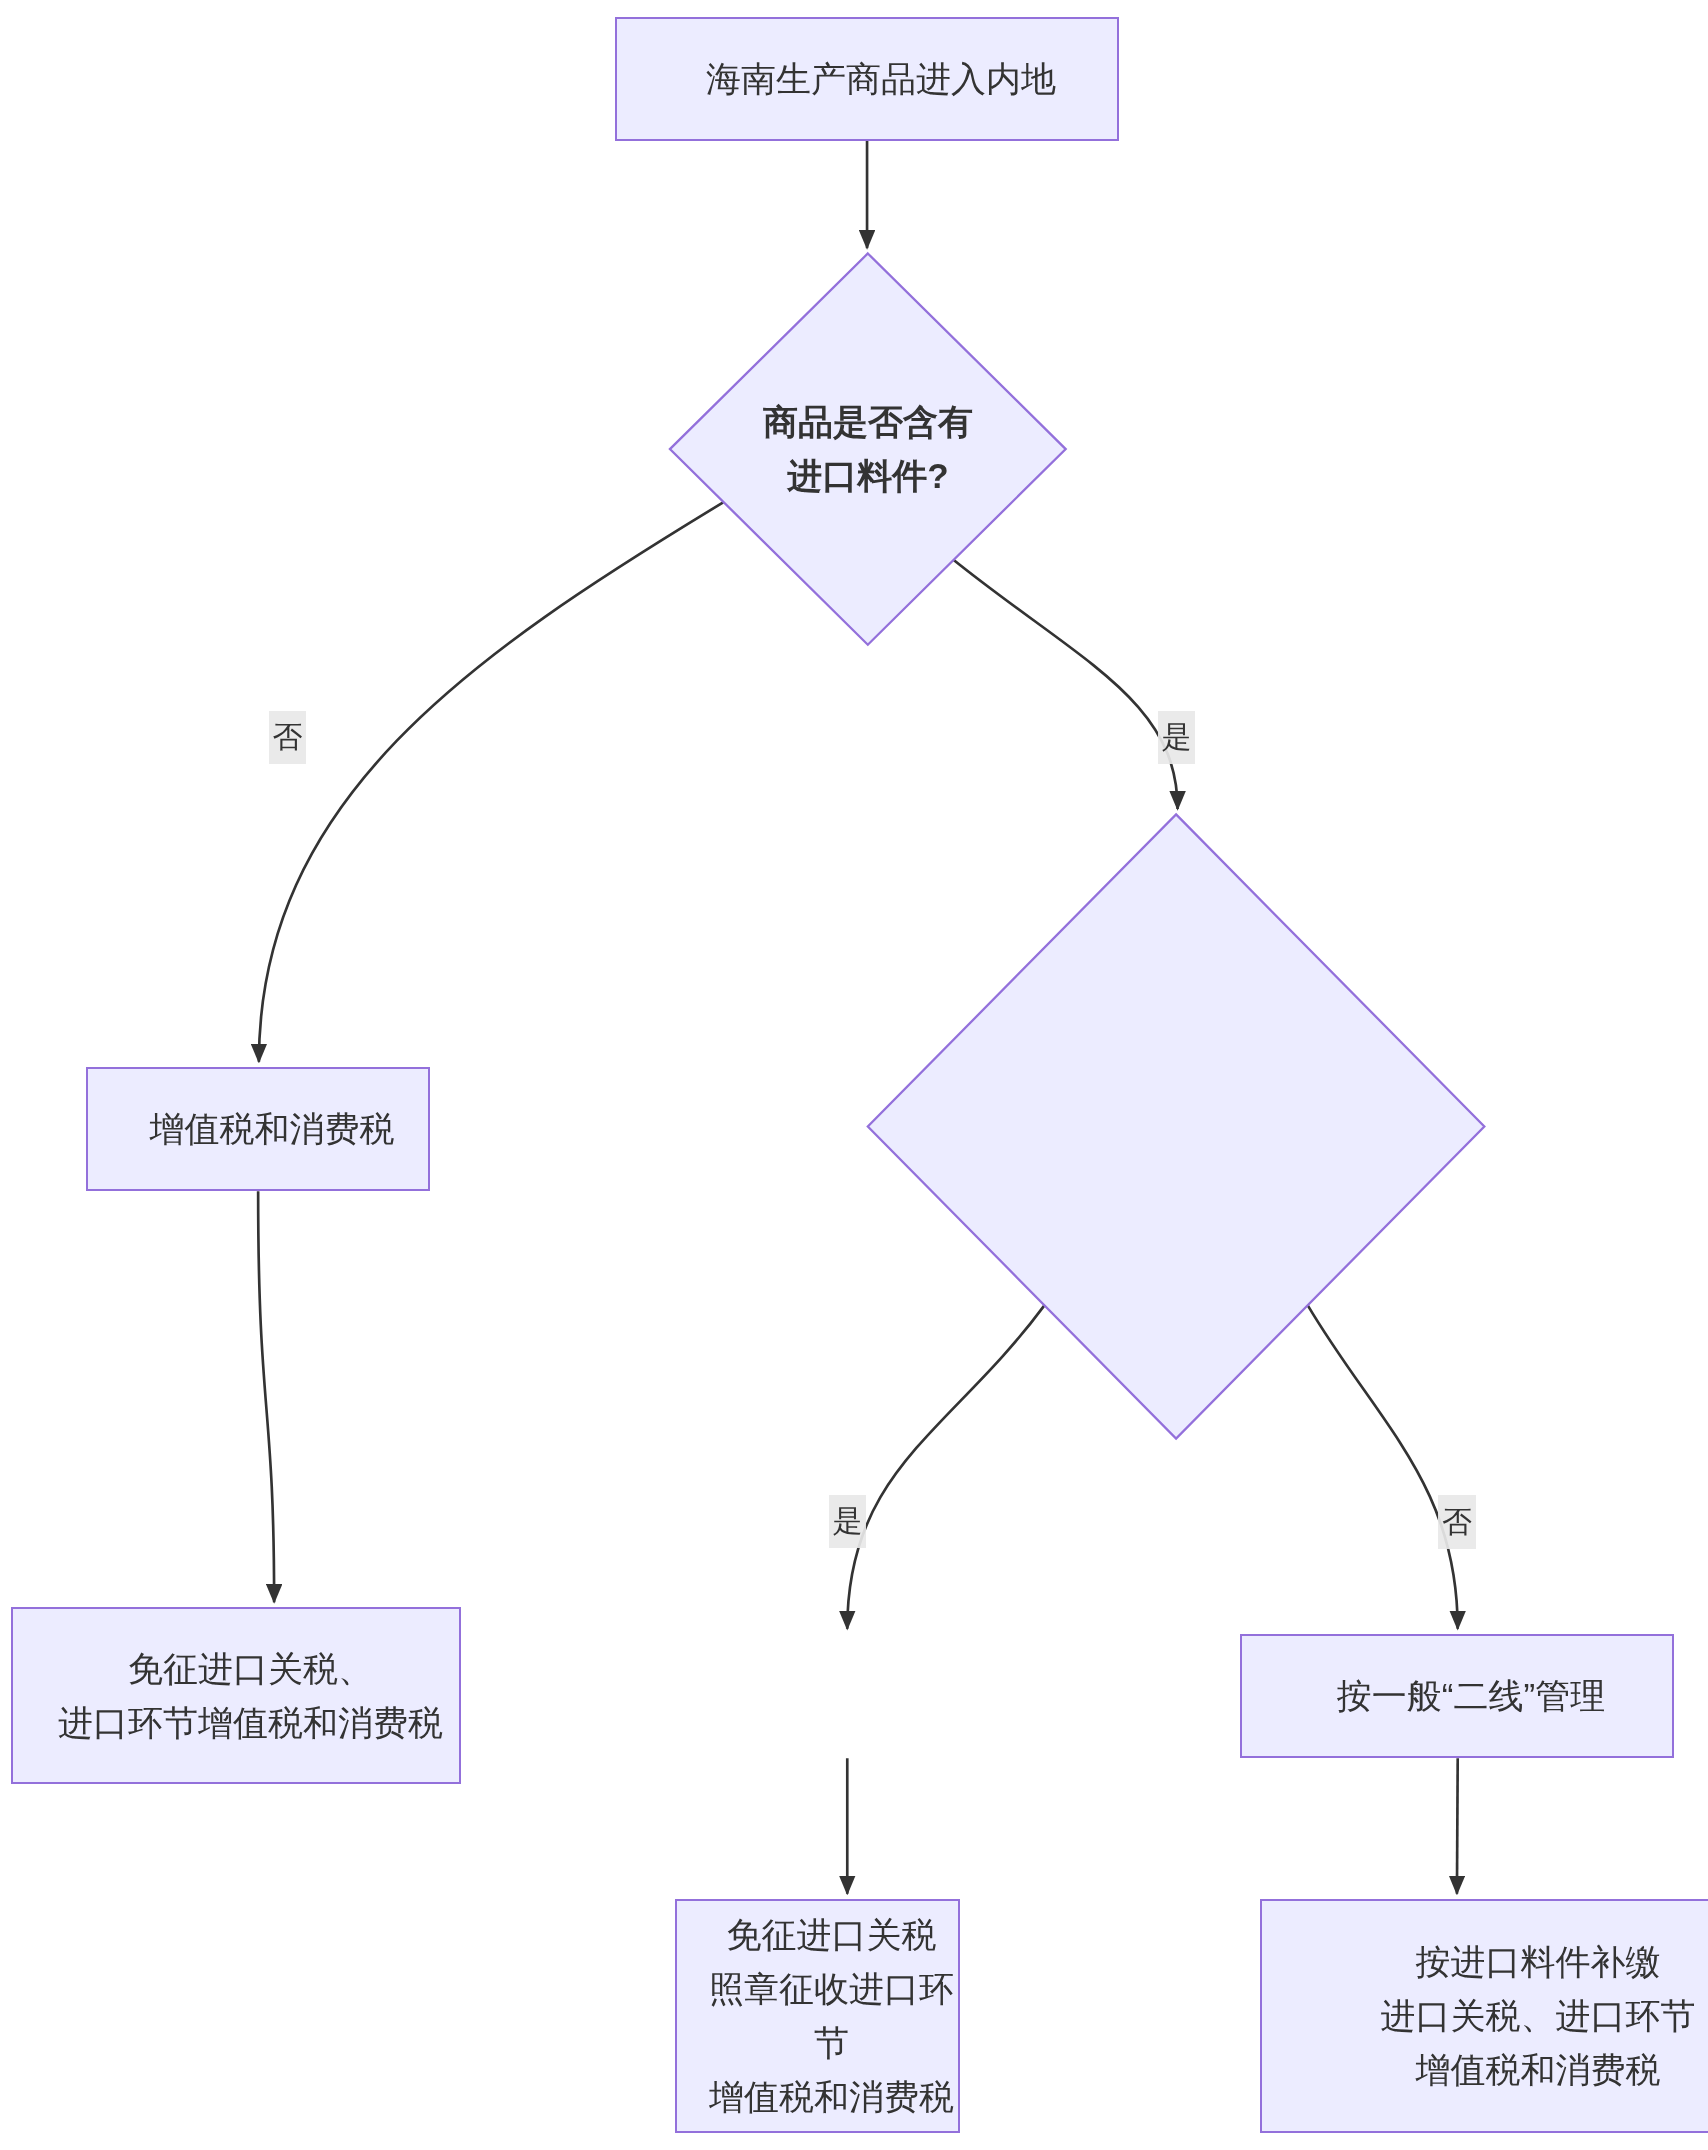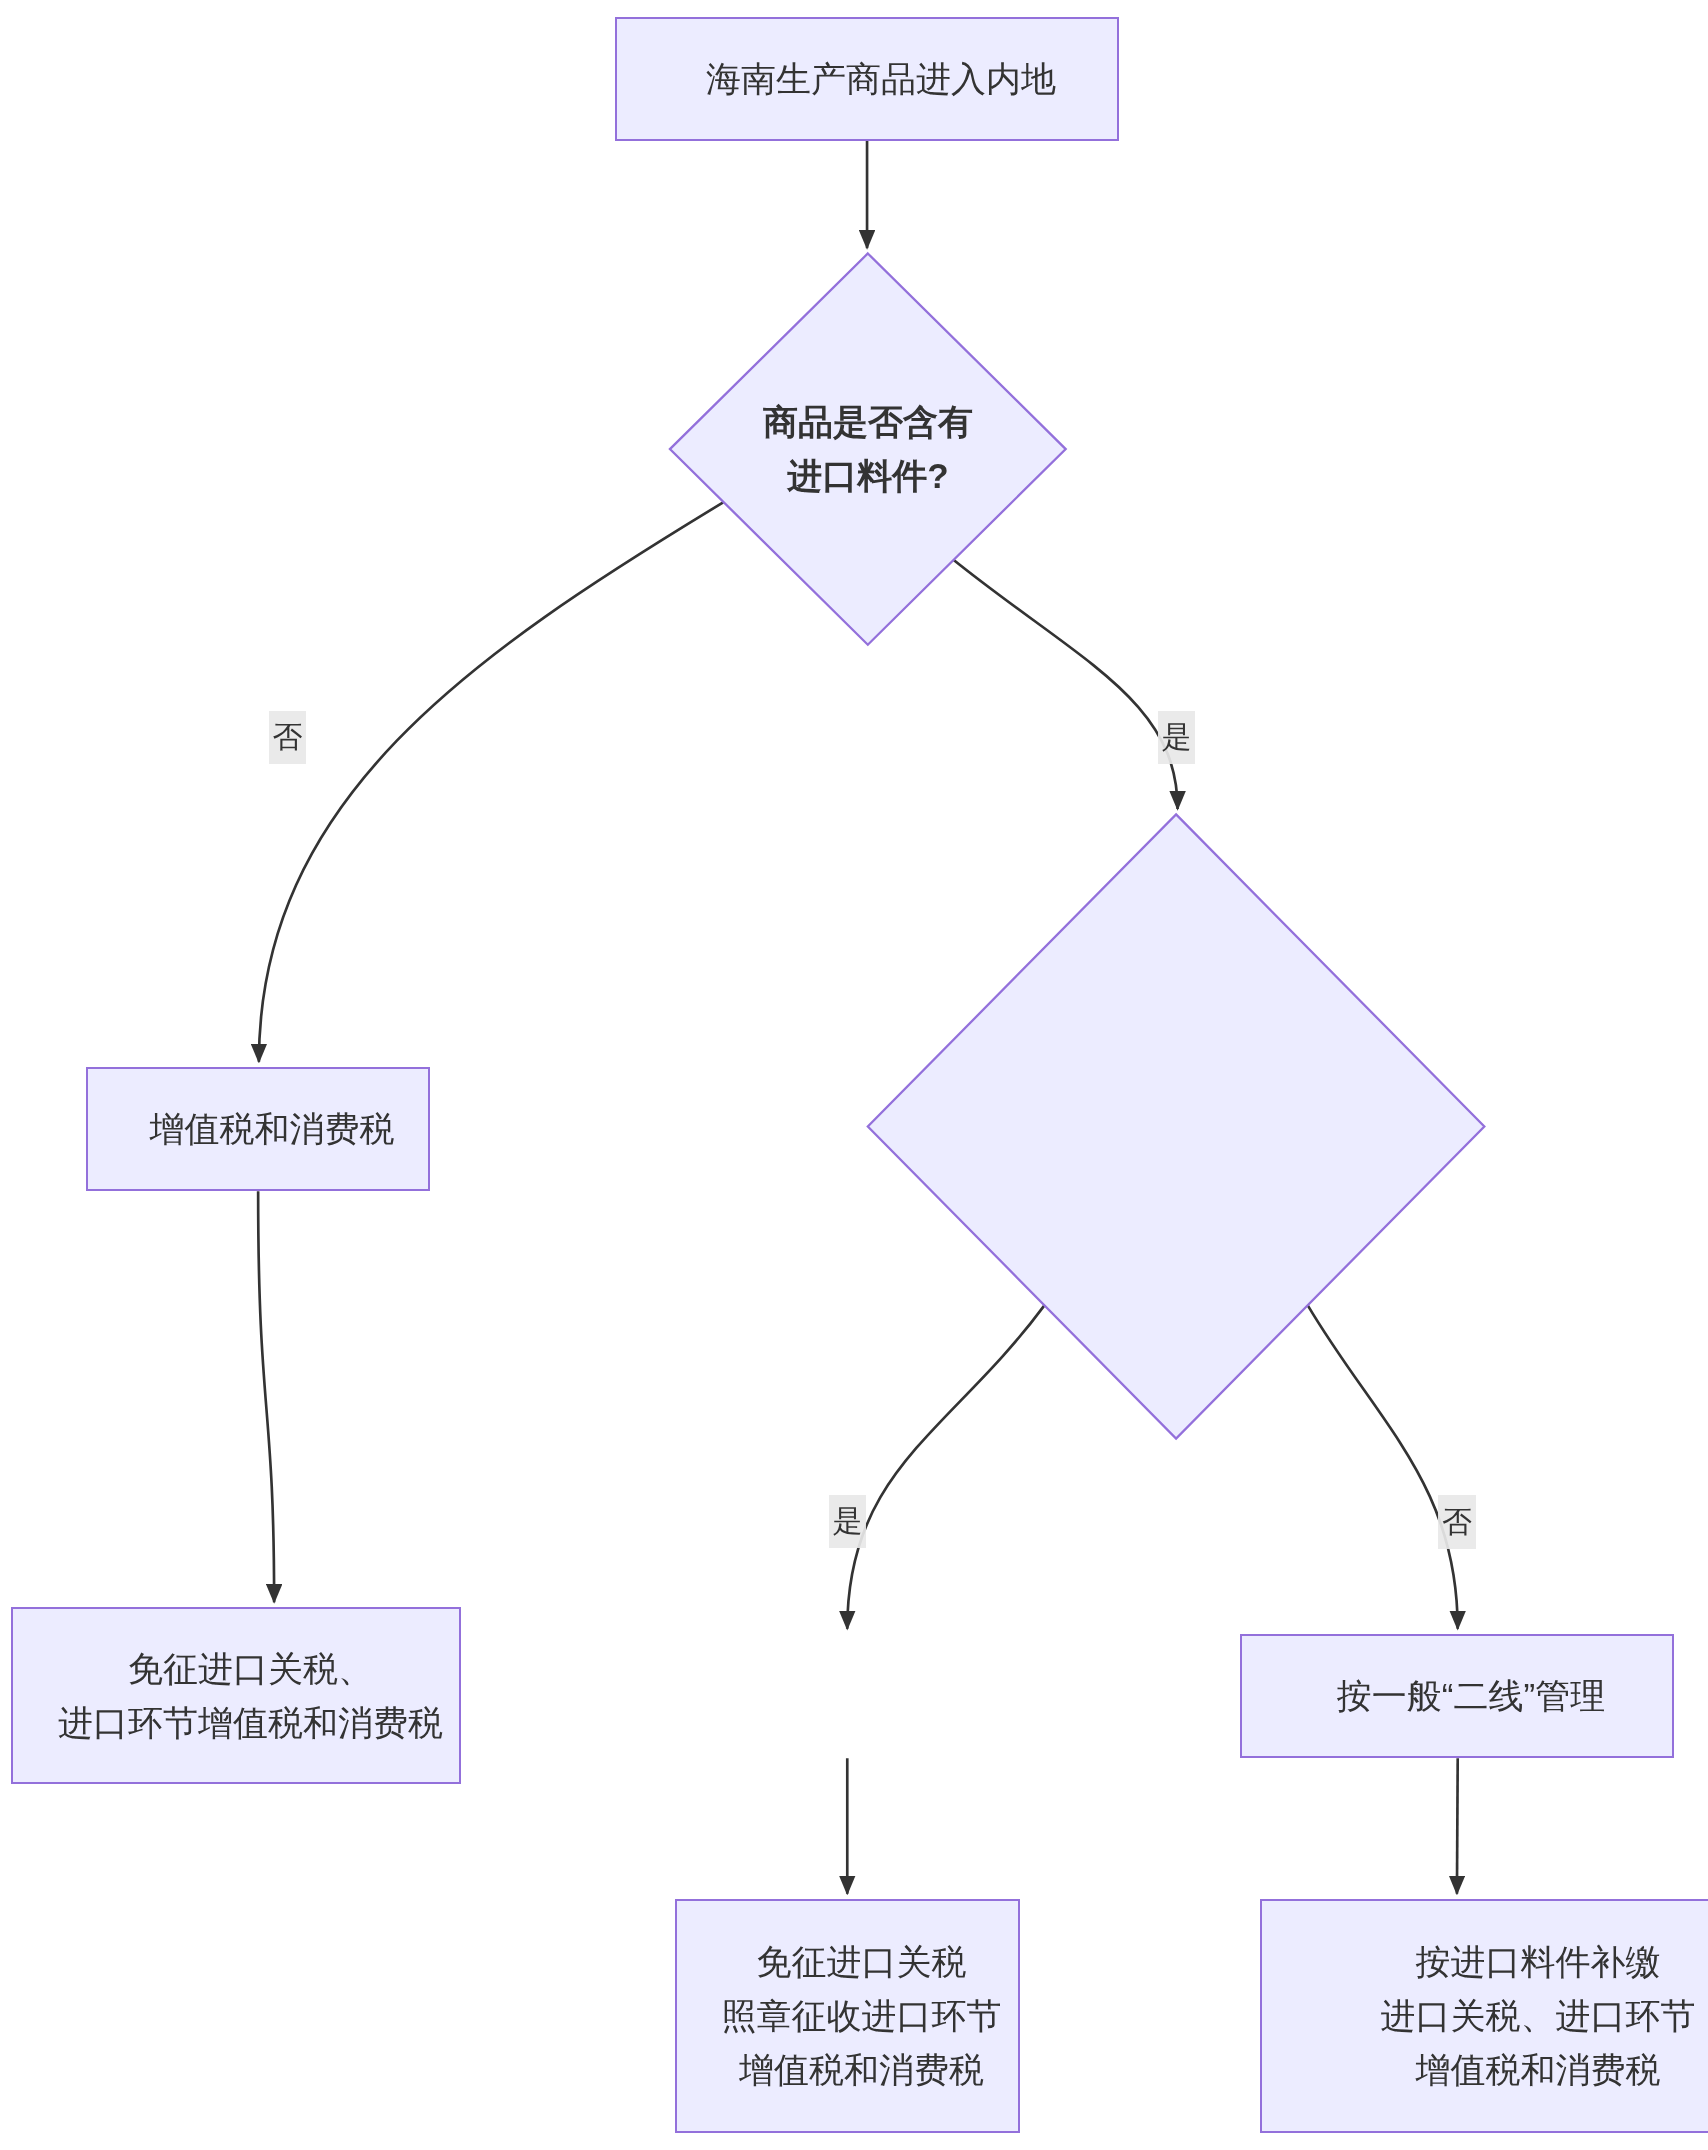--- a/index.html
+++ b/index.html
@@ -87,21 +87,21 @@
   <div class="node box" style="left:615px; top:16.7px; width:504px; height:124px;">海南生产商品进入内地</div>
 
   <div class="node box" style="left:86px; top:1067px; width:344px; height:124px;">增值税和消费税</div>
 
   <div class="node box" style="left:11.4px; top:1607px; width:450px; height:177px;">免征进口关税、
 进口环节增值税和消费税</div>
 
 
   <div class="node box" style="left:1240px; top:1634px; width:434px; height:124px;">按一般“二线”管理</div>
 
-  <div class="node box" style="left:675px; top:1899px; width:345px; height:234px;">免征进口关税
+  <div class="node box" style="left:675px; top:1899px; width:285px; height:234px;">免征进口关税
 照章征收进口环节
 增值税和消费税</div>
 
   <div class="node box" style="left:1223px; top:1899px; width:528px; height:234px;margin-left:37px;">按进口料件补缴
 进口关税、进口环节
 增值税和消费税</div>
 
   <div class="node diamond-label" style="left:670px; top:253px; width:396px; height:391px;font-weight:bold;">商品是否含有
 进口料件?</div>
 

